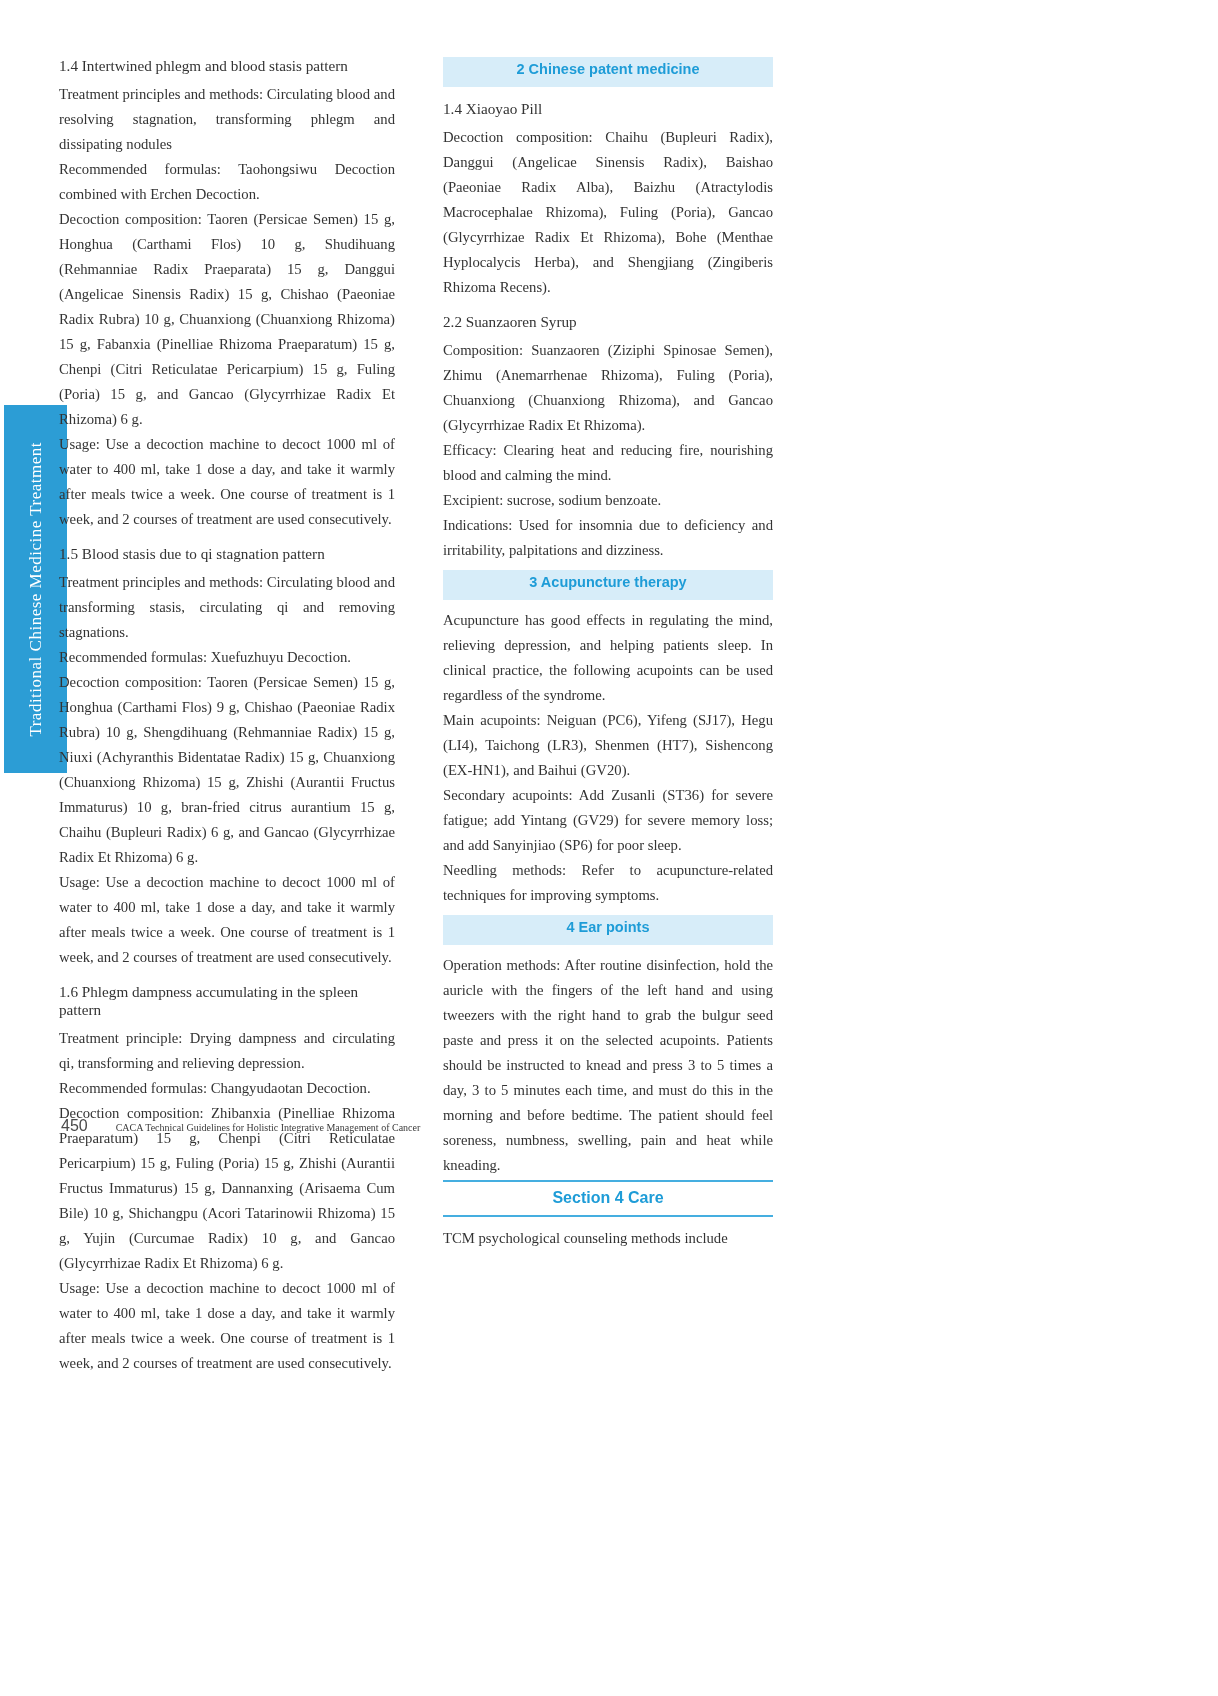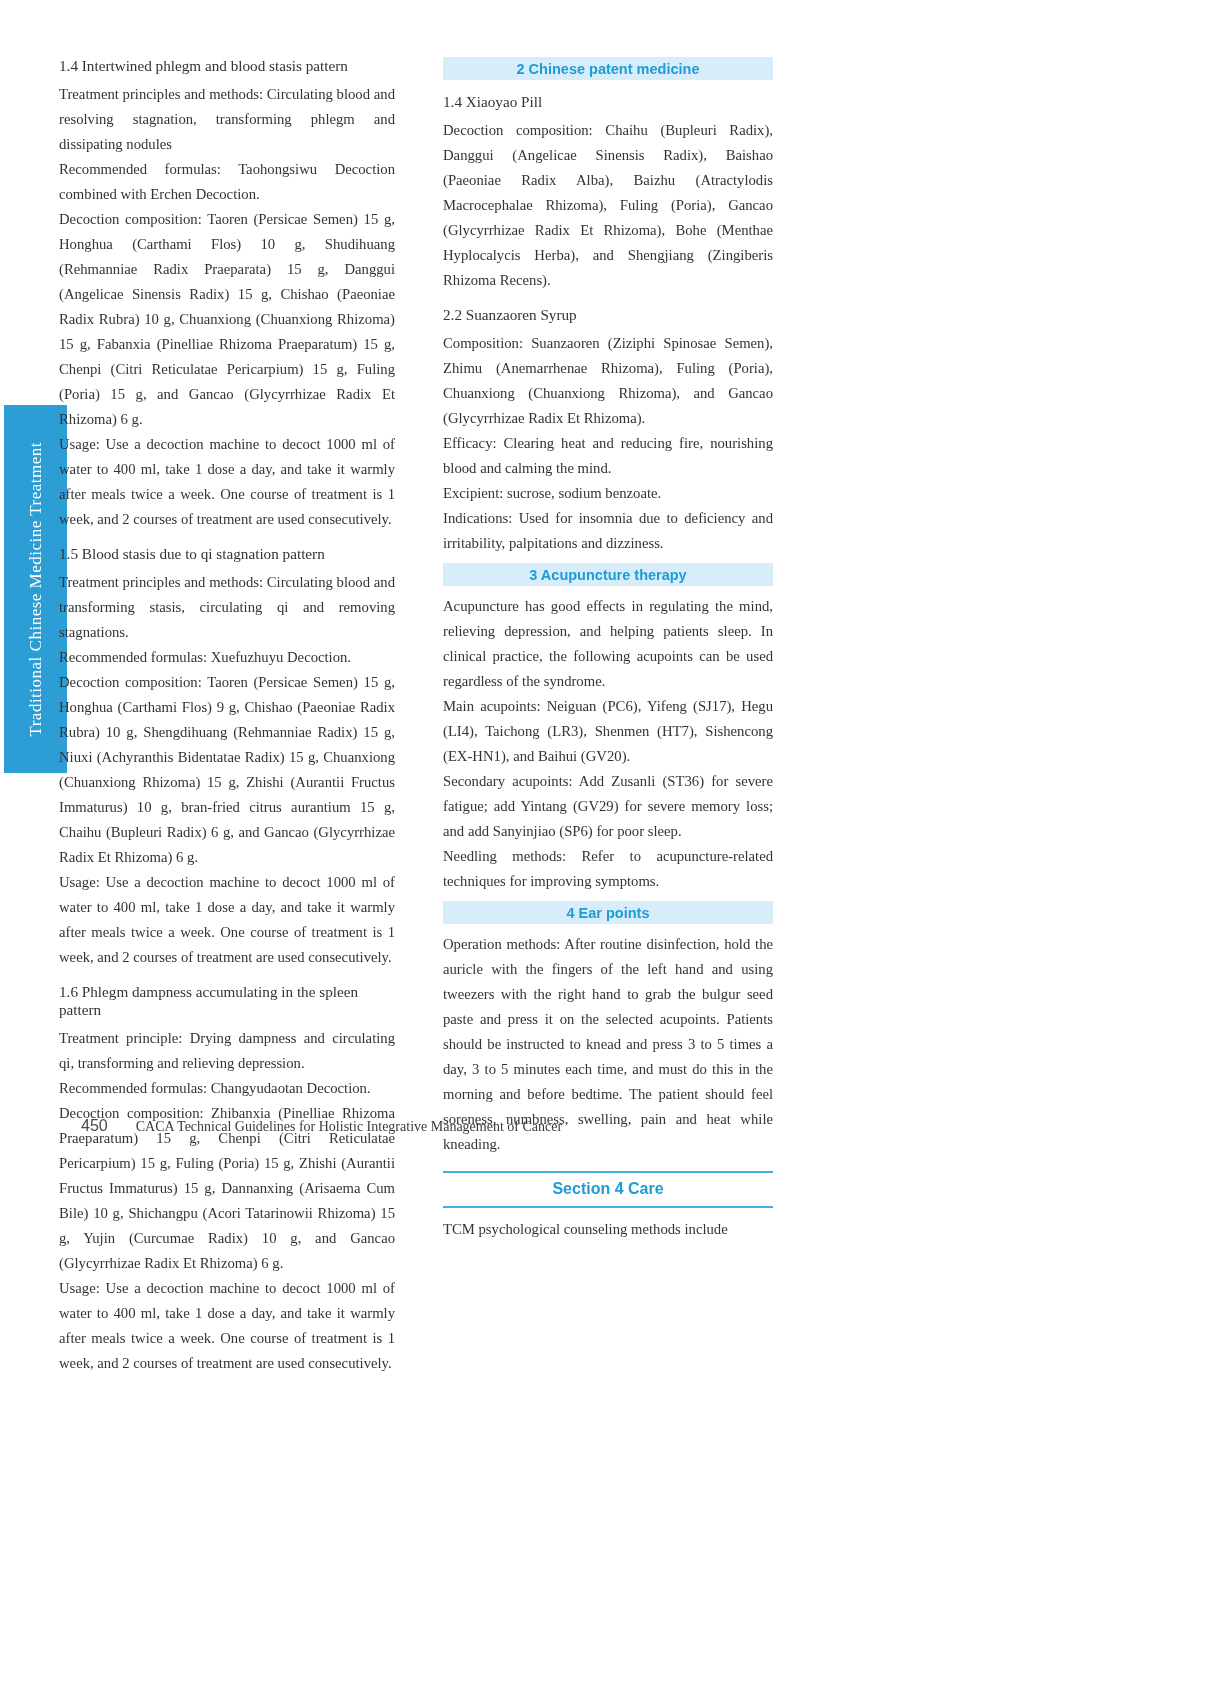--- a/index.html
+++ b/index.html
@@ -44,53 +44,53 @@
     text-justify:inter-word;
   }
   .blk-h{
     margin:13px 0 7px 0;
     font-size:15.2px;
     line-height:18px;
   }
   .col > .blk-h:first-child{margin-top:0;}
   .blk-band{
     margin:7px 0 8px 0;
-    padding:4px 0 3px 0;
+    padding:4px 0 10px 0;
     background:var(--band-bg);
     color:var(--accent-blue);
     font-family:"Liberation Sans", sans-serif;
     font-weight:bold;
     font-size:14.5px;
     text-align:center;
   }
   .col > .blk-band:first-child{margin-top:0;}
   .blk-title{
-    margin:14px 0 9px 0;
+    margin:2px 0 9px 0;
     padding:7px 0 8px 0;
     border-top:2px solid var(--rule-blue);
     border-bottom:2px solid var(--rule-blue);
     color:var(--accent-blue);
     font-family:"Liberation Sans", sans-serif;
     font-weight:bold;
     font-size:16px;
     text-align:center;
   }
   
   .footer{
-    position:absolute;left:81px;top:1117px;width:700px;
+    position:absolute;left:61px;top:1117px;width:700px;
     display:flex;align-items:baseline;
   }
   .page-num{
     font-family:"Liberation Sans", sans-serif;
     font-size:16px;color:#4a4a4a;
   }
   .footer-title{
     margin-left:28px;
     font-family:"Liberation Serif", serif;
-    font-size:14px;color:#3a3a3a;
+    font-size:10px;color:#3a3a3a;
   }
 </style>
 </head>
 <body>
 
 <div class="page">
 
   <div class="side-tab">
     <span class="side-tab-label">Traditional Chinese Medicine Treatment</span>
   </div>

